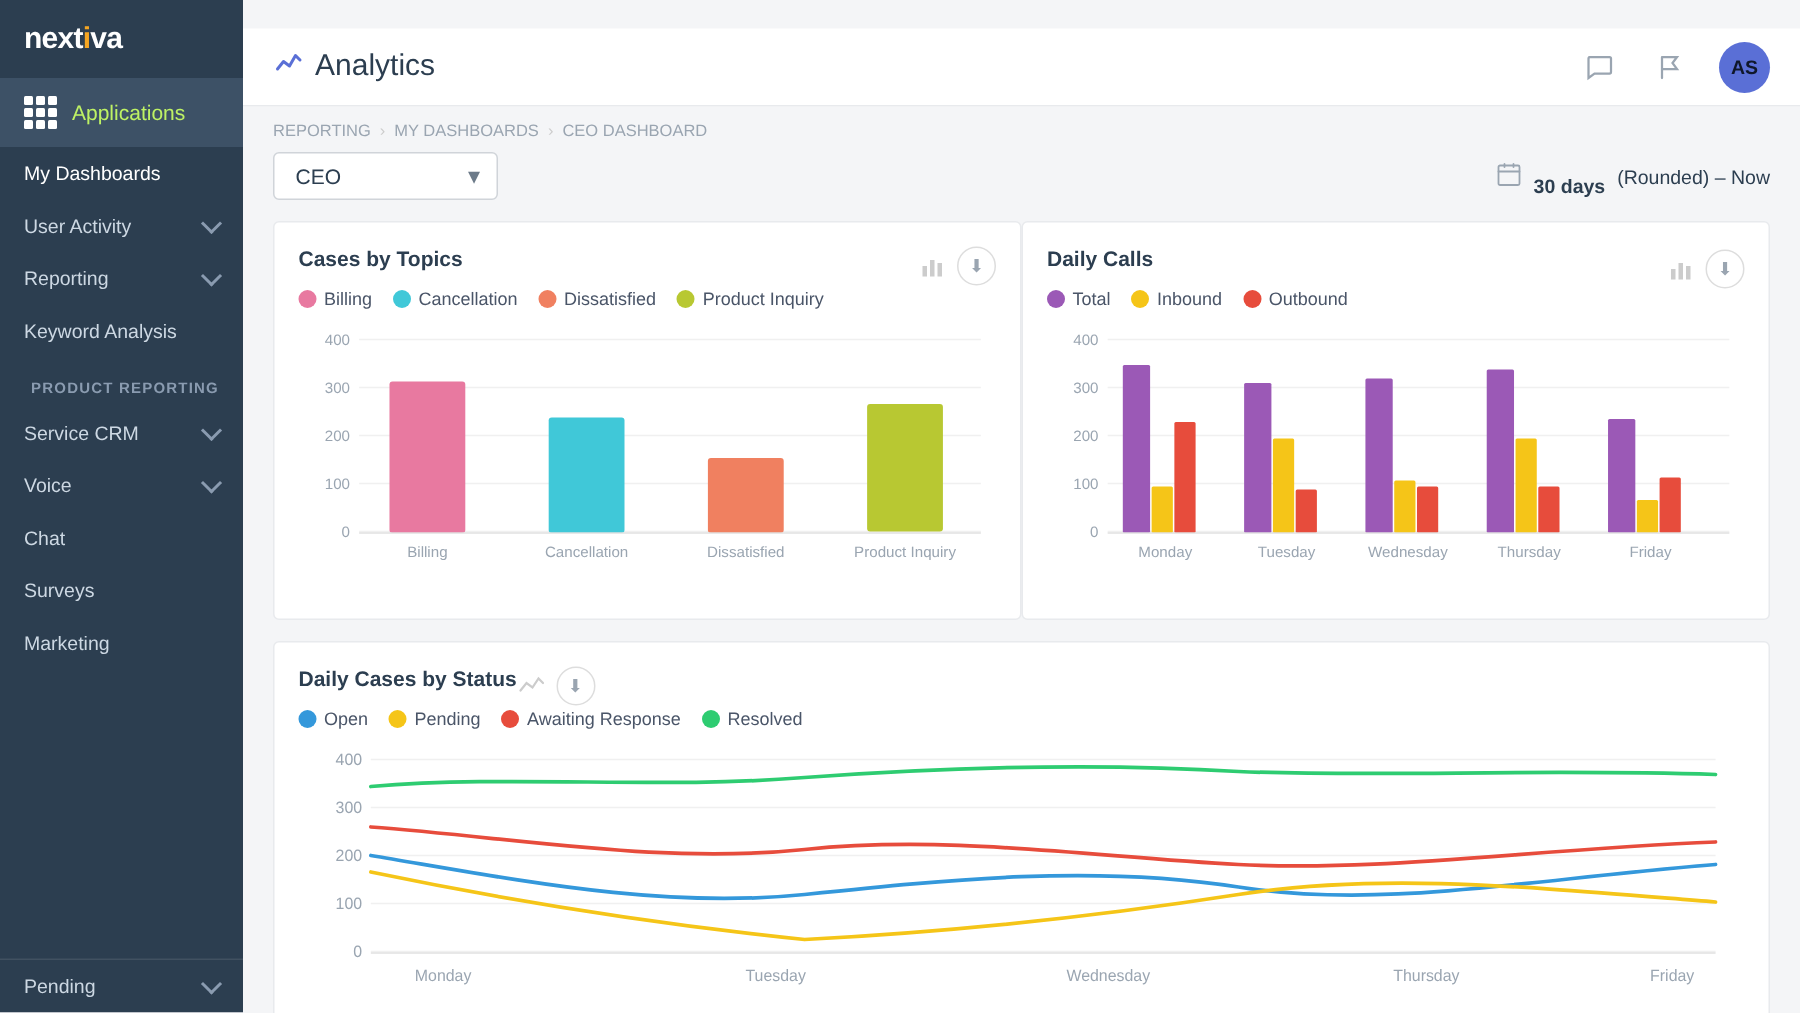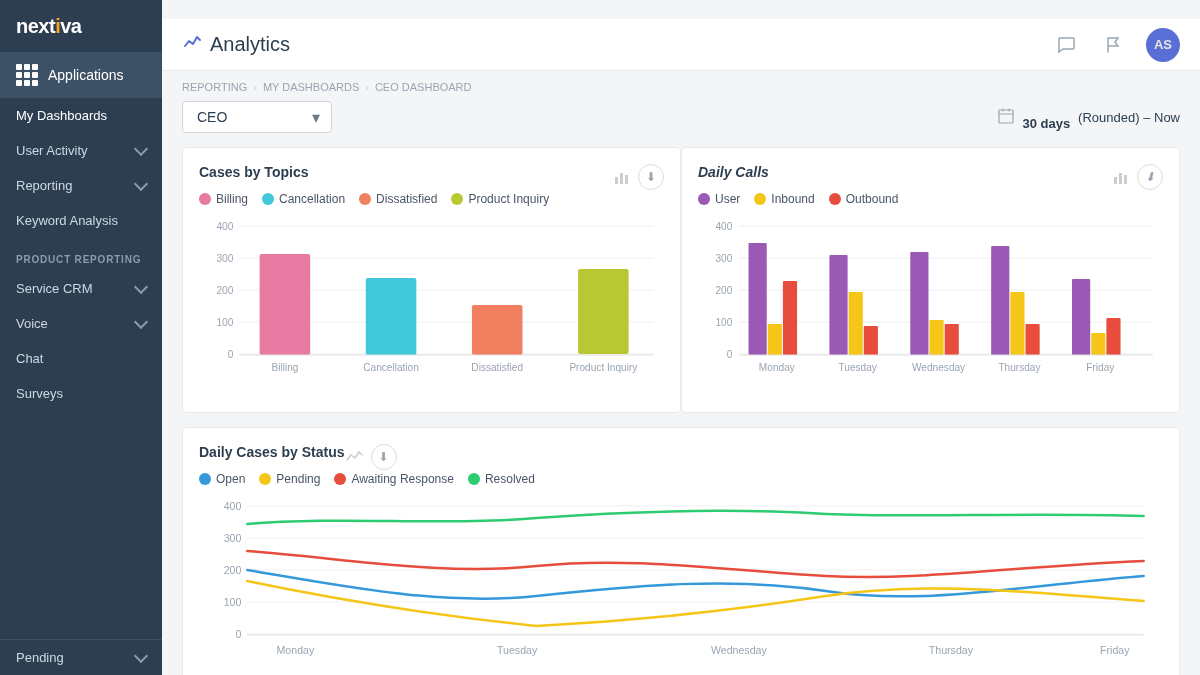--- a/index.html
+++ b/index.html
@@ -44,31 +44,32 @@
       gap: 2px;
     }
     .grid-icon span {
       width: 6px;
       height: 6px;
       background: white;
       border-radius: 1px;
       display: block;
     }
     .sidebar-apps-label {
-      color: #ffffff;
+      color: #bef264;
       font-size: 14px;
       font-weight: 500;
     }
     .sidebar-section-label {
       color: #8a9bb0;
       font-size: 10px;
       font-weight: 700;
       letter-spacing: 0.8px;
       text-transform: uppercase;
       padding: 16px 16px 6px;
+      text-align: right;
     }
     .sidebar-item {
       display: flex;
       align-items: center;
       justify-content: space-between;
       padding: 10px 16px;
       color: #cdd8e3;
       font-size: 13px;
       cursor: pointer;
       transition: background 0.15s;
@@ -132,21 +133,21 @@
       align-items: center;
       justify-content: center;
       cursor: pointer;
       color: #6c7a89;
     }
     .avatar-btn {
       width: 34px;
       height: 34px;
       border-radius: 50%;
       background: #5a6fd6;
-      color: #e5e5e5;
+      color: #0f172a;
       display: flex;
       align-items: center;
       justify-content: center;
       font-size: 13px;
       font-weight: 600;
       cursor: pointer;
     }
 
     
     .content {
@@ -318,20 +319,23 @@
   <div class="sidebar-item">
     <span>Voice</span>
     <div class="chevron-icon"></div>
   </div>
   <div class="sidebar-item">
     <span>Chat</span>
   </div>
   <div class="sidebar-item">
     <span>Surveys</span>
   </div>
+  <div class="sidebar-item">
+    <span>Marketing</span>
+  </div>
 
   <div class="sidebar-bottom">
     <div class="sidebar-item">
       <span>Pending</span>
       <div class="chevron-icon"></div>
     </div>
   </div>
 </div>
 
 <div id="main">
@@ -448,35 +452,35 @@
 
             <text x="85" y="155" text-anchor="middle" font-size="10" fill="#9aa5b1">Billing</text>
             <text x="190" y="155" text-anchor="middle" font-size="10" fill="#9aa5b1">Cancellation</text>
             <text x="295" y="155" text-anchor="middle" font-size="10" fill="#9aa5b1">Dissatisfied</text>
             <text x="400" y="155" text-anchor="middle" font-size="10" fill="#9aa5b1">Product Inquiry</text>
           </svg>
         </div>
       </div>
 
       <div class="chart-card">
-        <div style="display:flex;justify-content:space-between;align-items:flex-start;font-style:italic;">
+        <div style="display:flex;justify-content:space-between;align-items:flex-end;">
           <div class="chart-title">Daily Calls</div>
           <div style="display:flex;gap:8px;align-items:center;">
             <svg width="16" height="16" viewBox="0 0 16 16">
                 <rect x="1" y="8" width="3" height="7" fill="#ccc"></rect>
                 <rect x="6" y="4" width="3" height="11" fill="#ccc"></rect>
                 <rect x="11" y="6" width="3" height="9" fill="#ccc"></rect>
               </svg>
             <div style="width:26px;height:26px;border:1px solid #ddd;border-radius:50%;display:flex;align-items:center;justify-content:center;cursor:pointer;color:#9aa5b1;font-size:12px;">⬇</div>
           </div>
         </div>
         <div class="legend">
           <div class="legend-item">
               <div class="legend-dot" style="background:#9b59b6;border-radius:50%;"></div>
-              <span>User</span>
+              <span>Total</span>
             </div>
           <div class="legend-item">
               <div class="legend-dot" style="background:#f5c518;border-radius:50%;"></div>
               <span>Inbound</span>
             </div>
           <div class="legend-item">
               <div class="legend-dot" style="background:#e74c3c;border-radius:50%;"></div>
               <span>Outbound</span>
             </div>
         </div>

